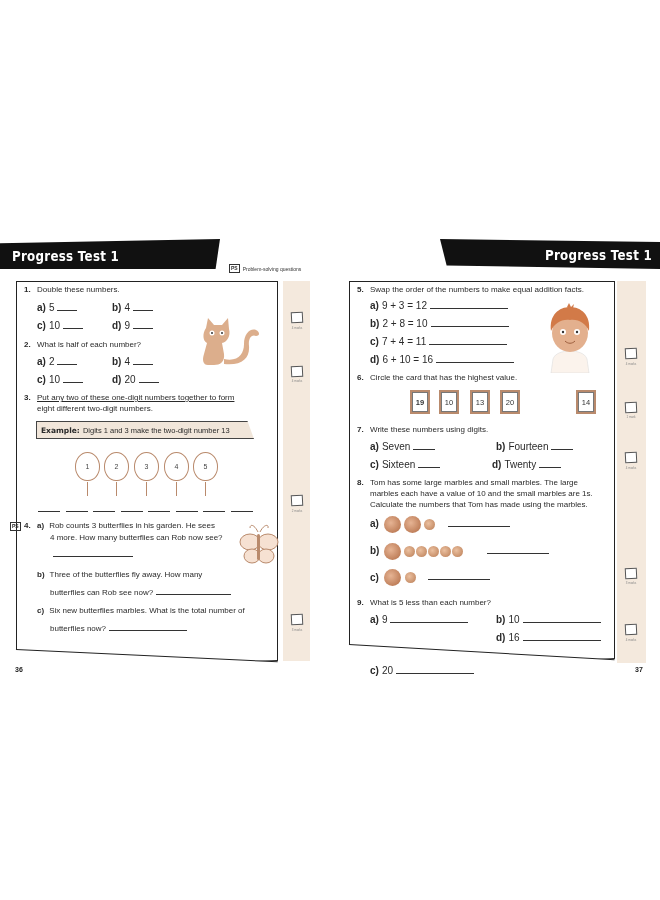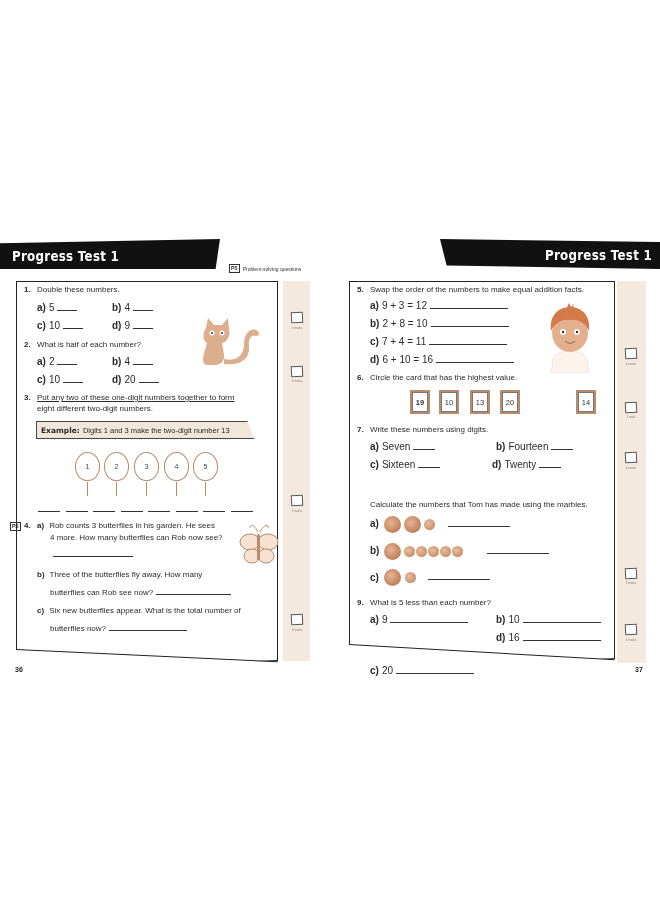--- a/index.html
+++ b/index.html
@@ -158,21 +158,21 @@
     <rect x="21" y="12" width="3" height="26" rx="1.5" fill="#b98a6c"></rect>
   </svg>
 
   <div class="q" style="left:37px; top:569px;">
     <b style="margin-right:5px;">b)</b><span>Three of the butterflies fly away. How many</span>
   </div>
   <div class="q" style="left:50px; top:587px;">
     <span>butterflies can Rob see now?</span><span class="blank" style="width:75px;"></span>
   </div>
   <div class="q" style="left:37px; top:605px;">
-    <b style="margin-right:5px;">c)</b><span>Six new butterflies appear. What is the total number of</span>
+    <b style="margin-right:5px;">c)</b><span>Six new butterflies marbles. What is the total number of</span>
   </div>
   <div class="q" style="left:50px; top:623px;">
     <span>butterflies now?</span><span class="blank" style="width:78px;"></span>
   </div>
 
   <div class="pagenum" style="left:15px; top:666px;">36</div>
 
   <div class="frame frame-right"></div>
   <div class="frame-right-bottom"></div>
 
@@ -229,20 +229,24 @@
     </div>
 
   <div class="q" style="left:357px; top:424px;">
     <span class="qn">7.</span><span>Write these numbers using digits.</span>
   </div>
   <div class="sub" style="left:370px; top:442px;"><b>a)</b><span>Seven</span><span class="blank" style="width:22px;"></span></div>
   <div class="sub" style="left:496px; top:442px;"><b>b)</b><span>Fourteen</span><span class="blank" style="width:22px;"></span></div>
   <div class="sub" style="left:370px; top:460px;"><b>c)</b><span>Sixteen</span><span class="blank" style="width:22px;"></span></div>
   <div class="sub" style="left:468px; top:460px;margin-left:24px;"><b>d)</b><span>Twenty</span><span class="blank" style="width:22px;"></span></div>
 
+  <div class="q" style="left:357px; top:477px;">
+    <span class="qn">8.</span><span>Tom has some large marbles and small marbles. The large</span>
+  </div>
+  <div class="q" style="left:370px; top:488px;">marbles each have a value of 10 and the small marbles are 1s.</div>
   <div class="q" style="left:370px; top:499px;">Calculate the numbers that Tom has made using the marbles.</div>
 
   <div class="sub" style="left:370px; top:519px;"><b>a)</b></div>
   <div class="marble-lg" style="left:384px; top:516px;"></div>
   <div class="marble-lg" style="left:404px; top:516px;"></div>
   <div class="marble-sm" style="left:424px; top:519px;"></div>
   <div class="blank" style="position:absolute; left:445px; top:520px; width:62px;"></div>
 
   <div class="sub" style="left:370px; top:546px;"><b>b)</b></div>
   <div class="marble-lg" style="left:384px; top:543px;"></div>

